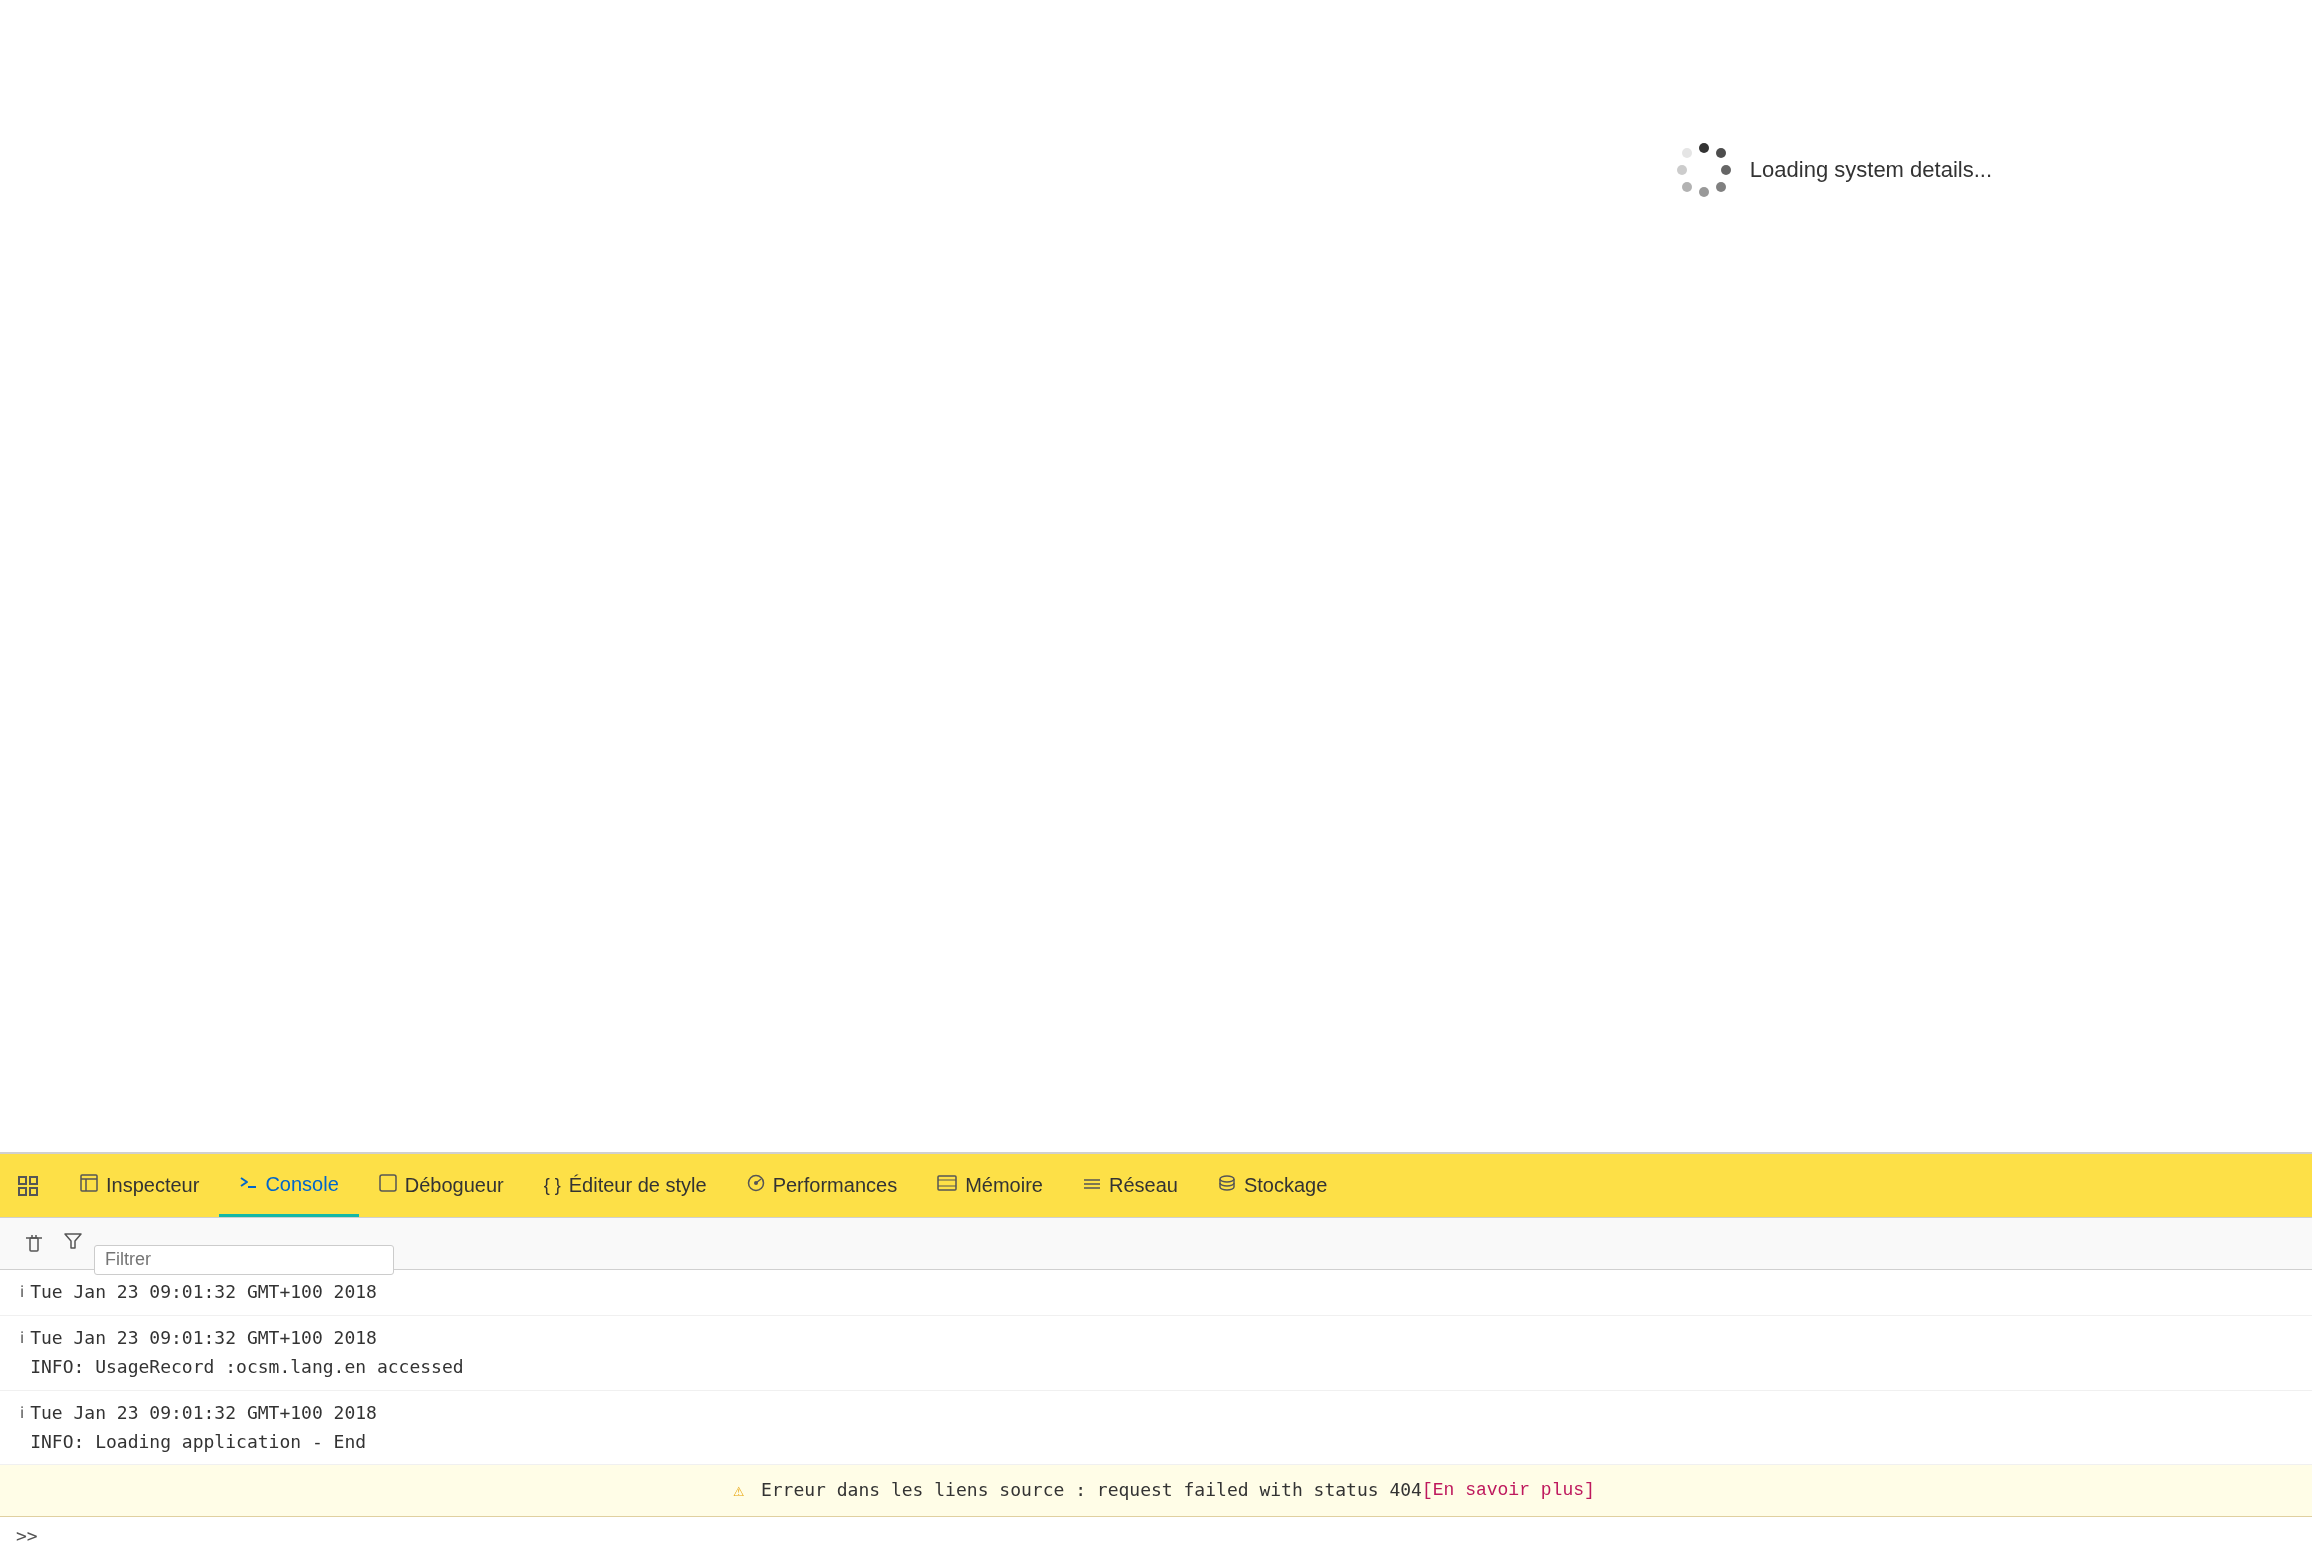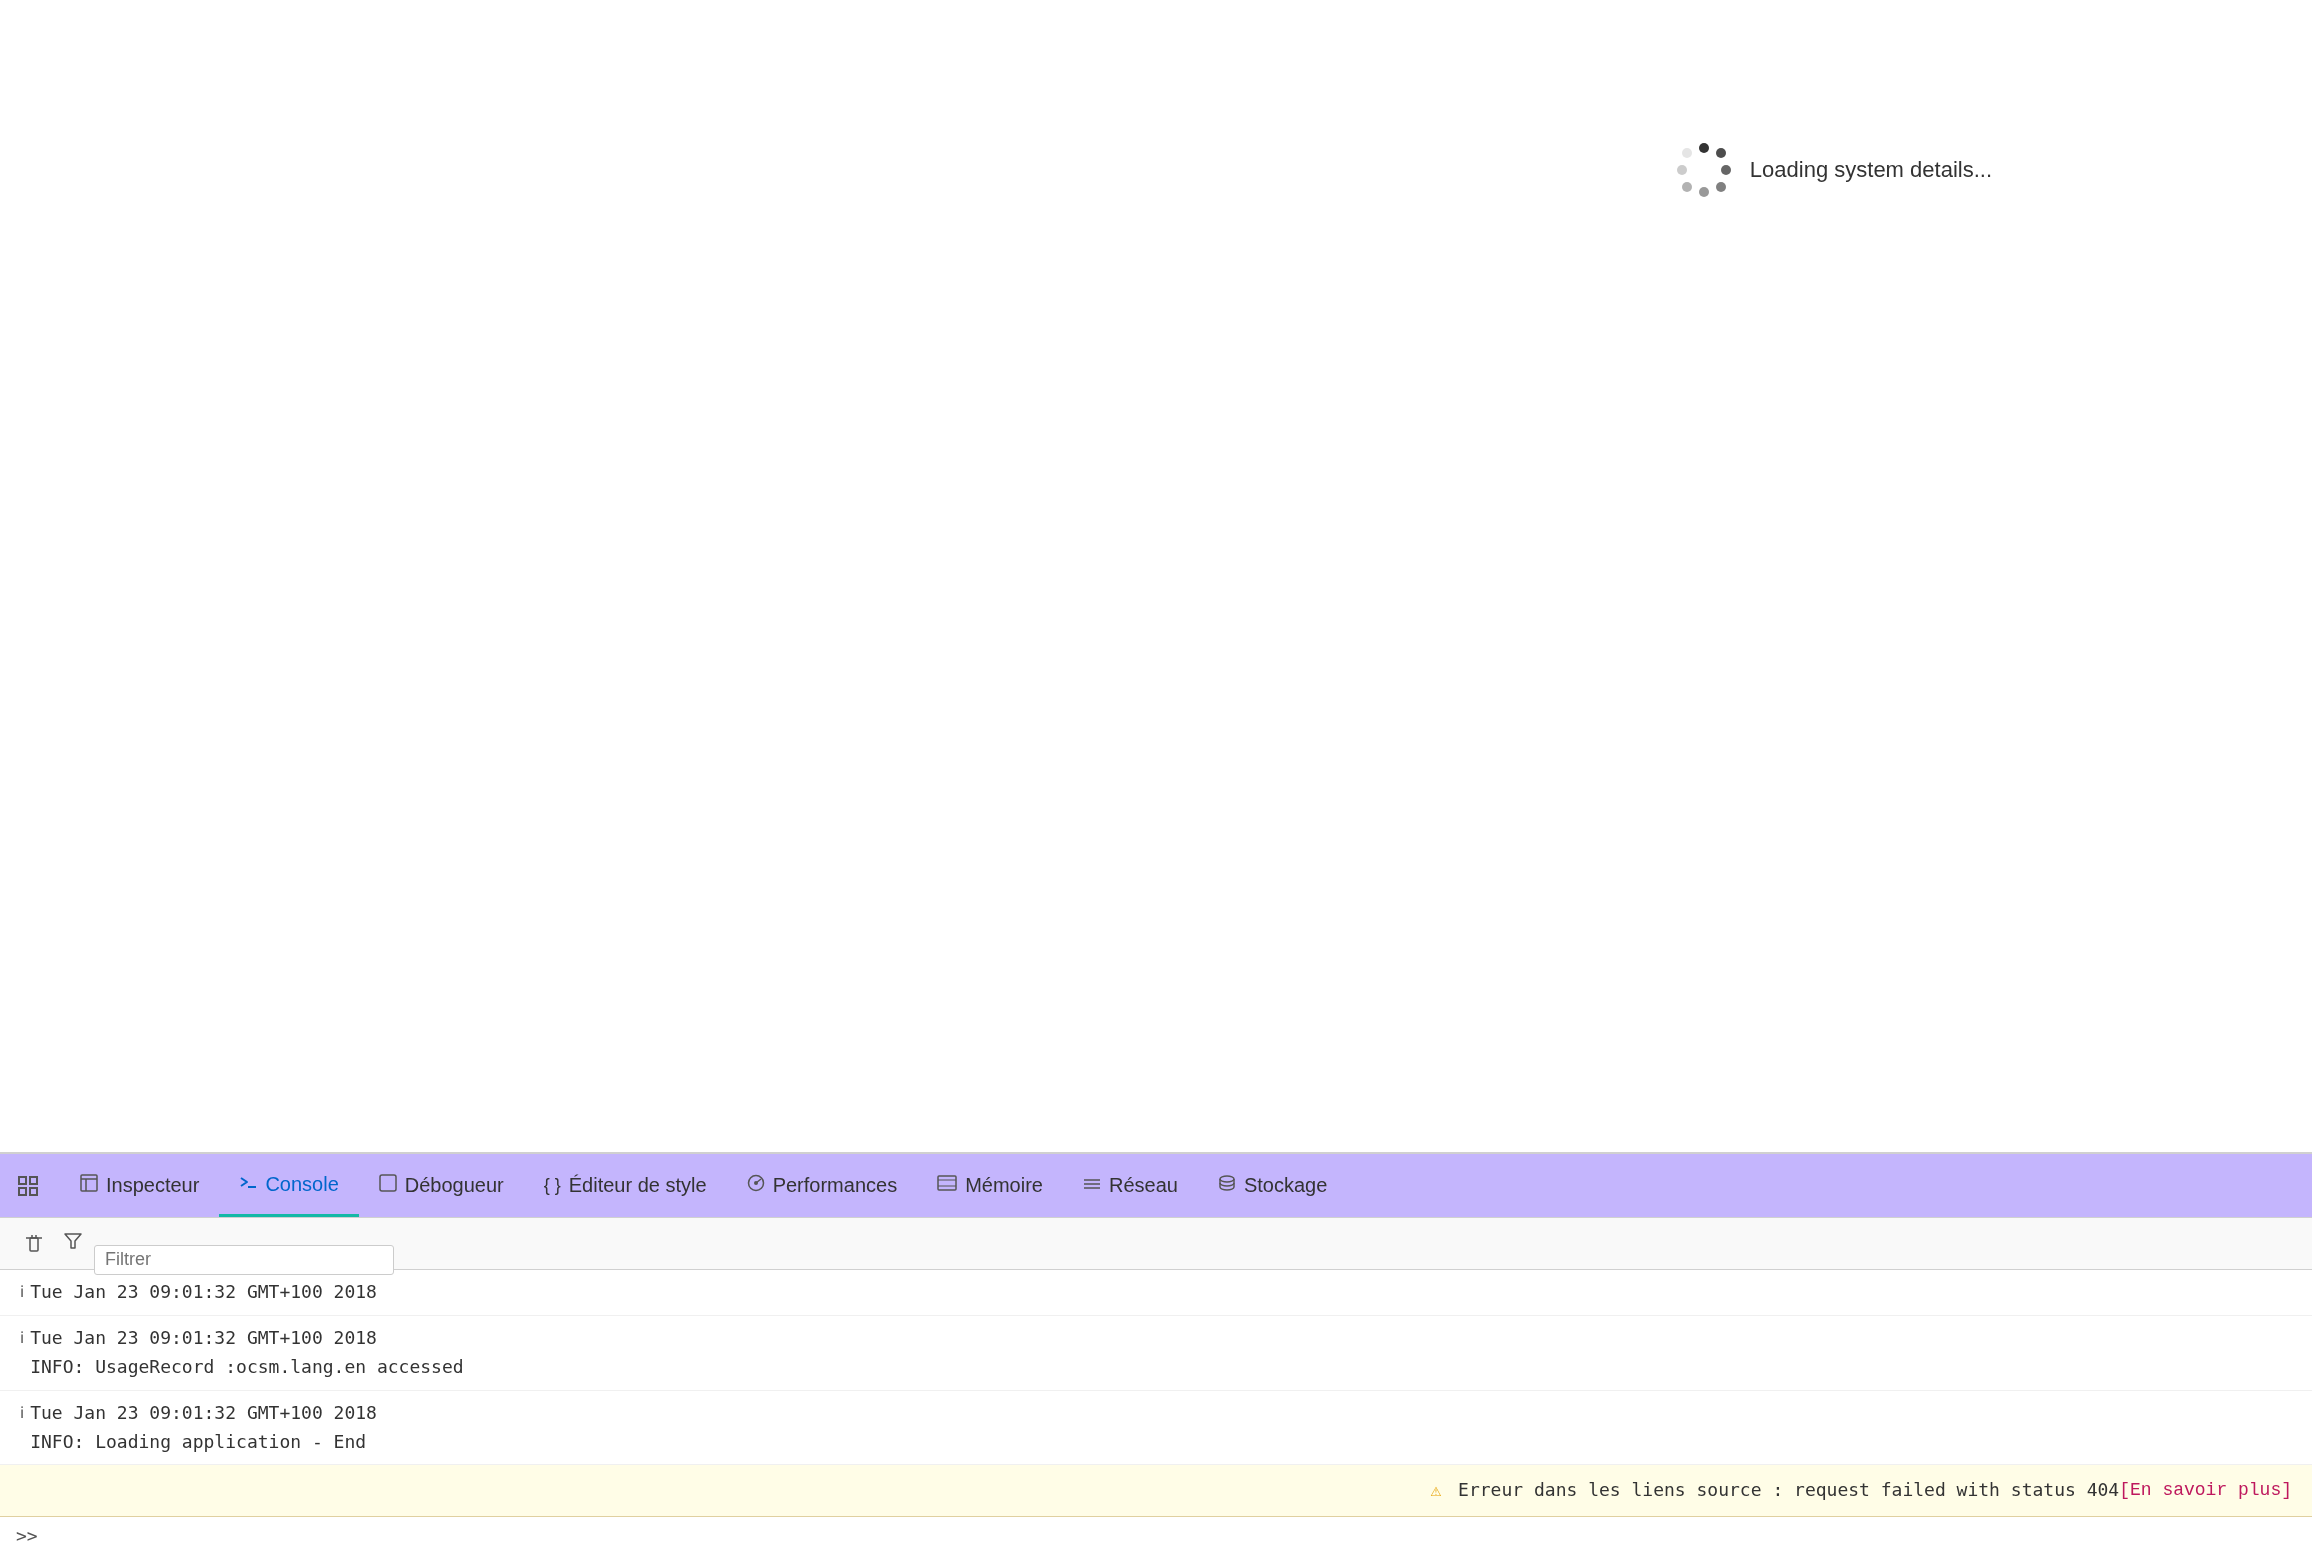--- a/index.html
+++ b/index.html
@@ -55,21 +55,21 @@
       left: 0;
       right: 0;
       background: #f0f0f0;
       border-top: 2px solid #d0d0d0;
     }
 
     
     .devtools-toolbar {
       display: flex;
       align-items: center;
-      background: #c4b5fd;
+      background: #fde047;
       border-bottom: 1px solid #d0d0d0;
       padding: 0 8px;
       height: 64px;
     }
 
     .devtools-pick-btn {
       width: 40px;
       height: 40px;
       display: flex;
       align-items: center;
@@ -195,21 +195,21 @@
     }
 
     .error-icon {
       color: #e6a000;
       margin-right: 6px;
     }
 
     .error-main-line {
       display: flex;
       align-items: center;
-      justify-content: flex-end;
+      justify-content: center;
       margin-left: 16px;
     }
 
     .error-text {
       color: #333;
     }
 
     .error-link {
       color: #be185d;
       text-decoration: none;

